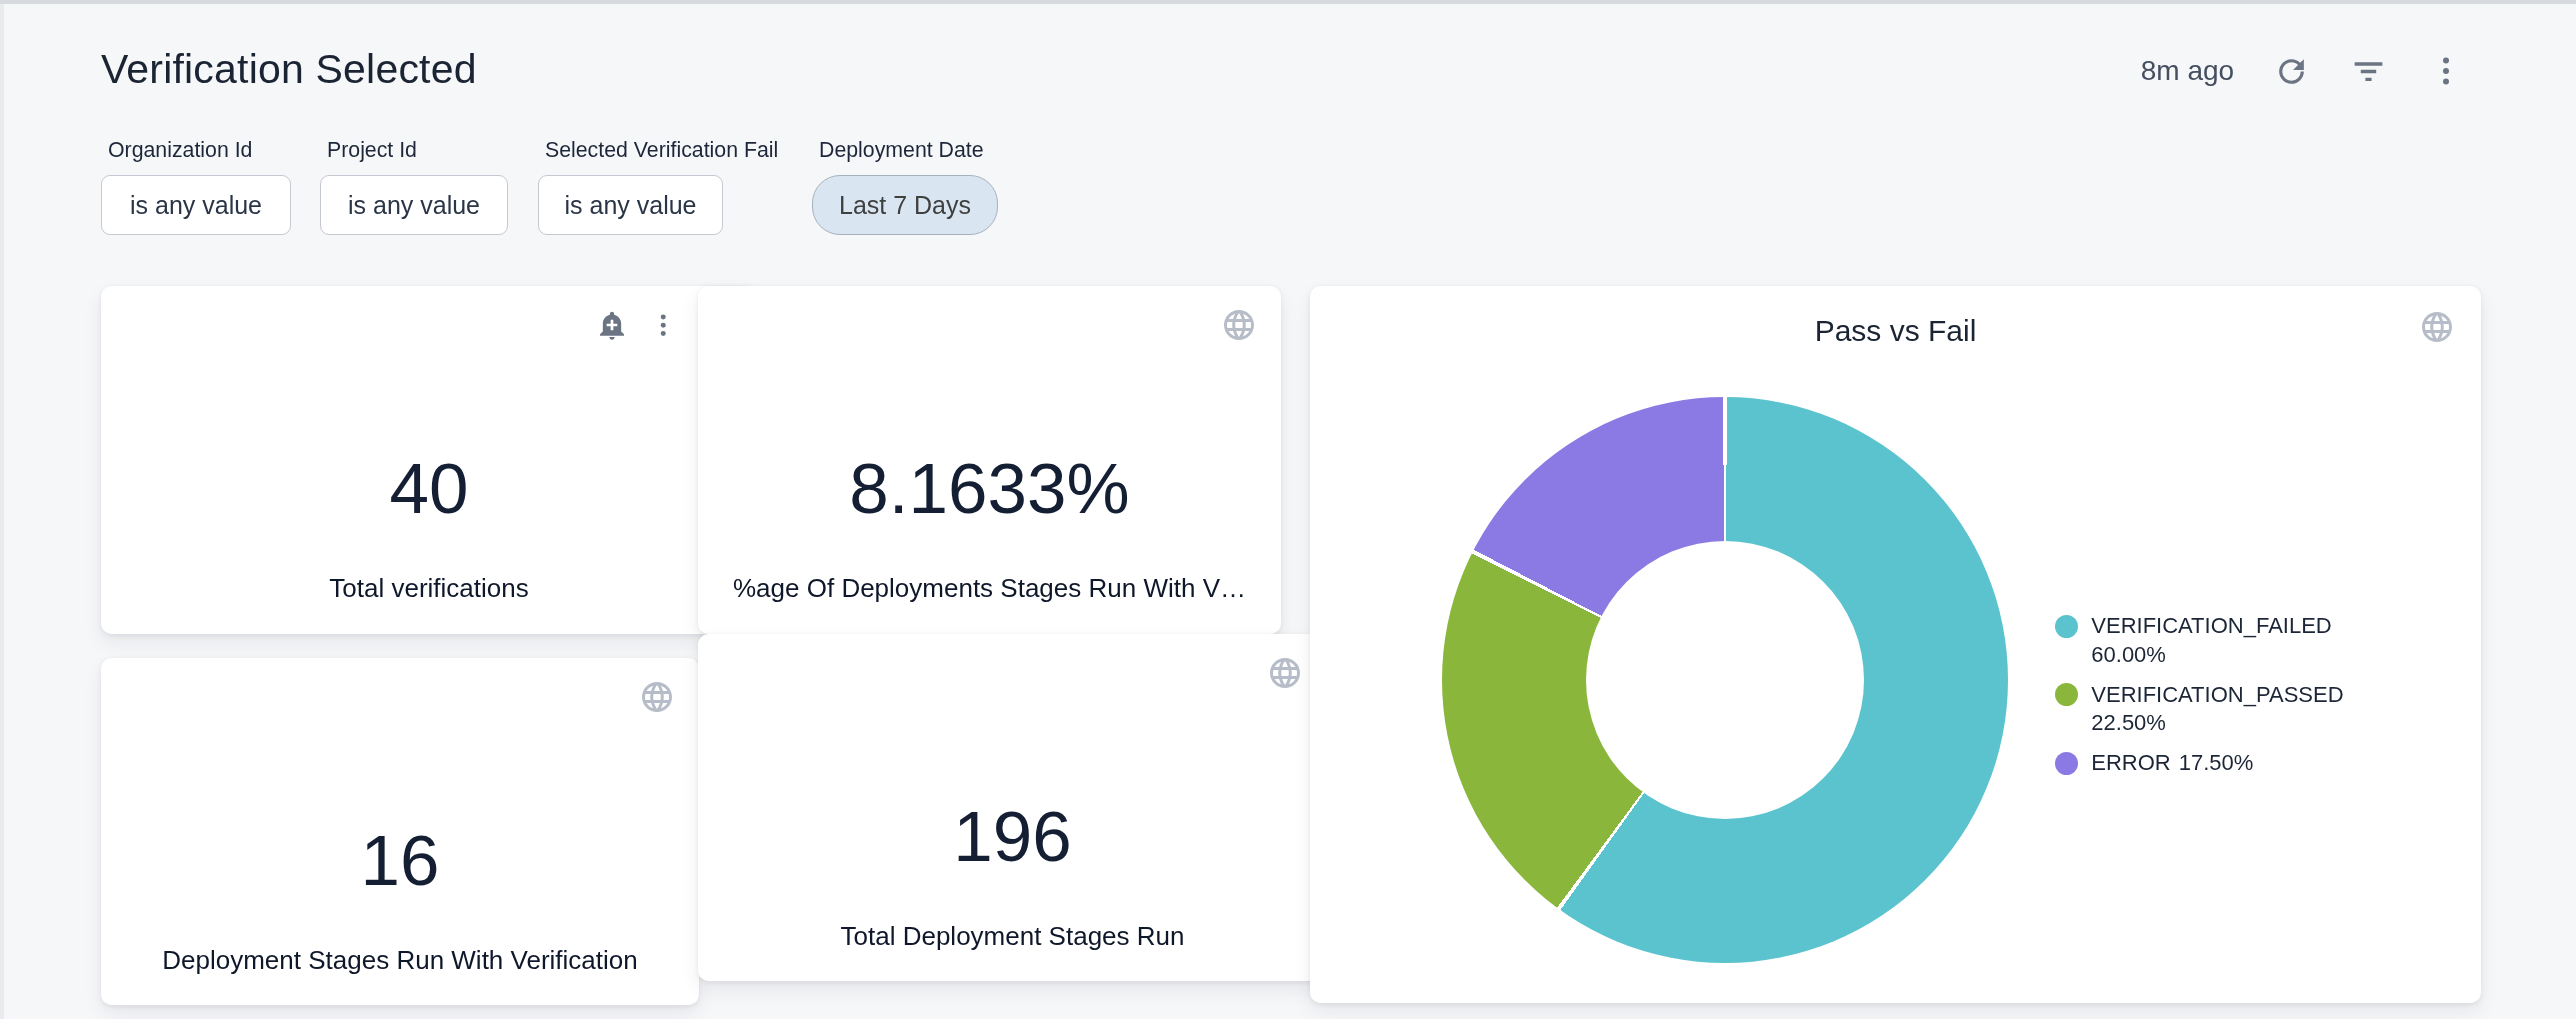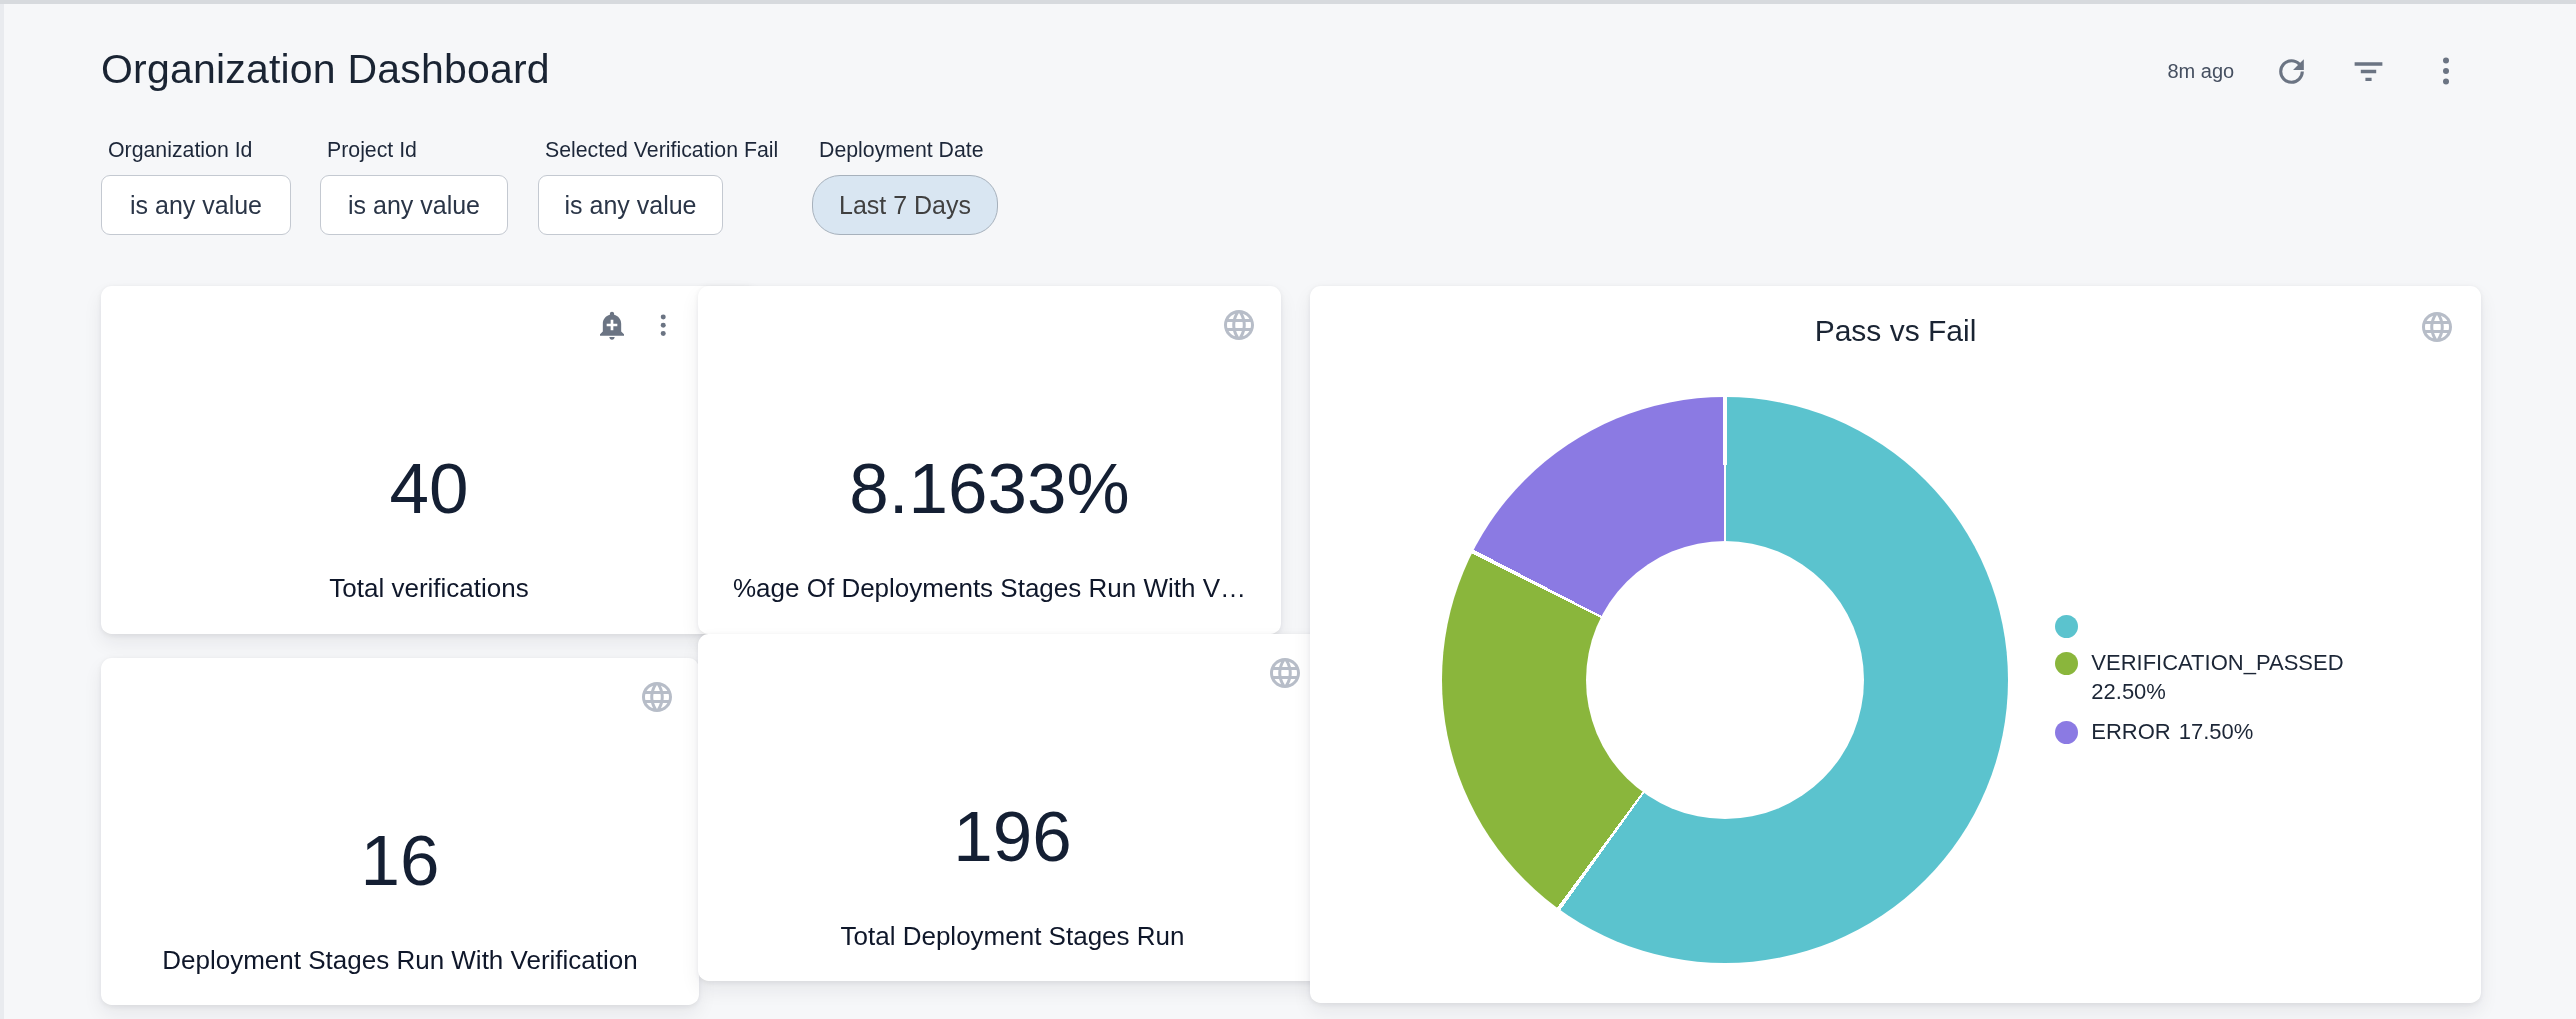--- a/index.html
+++ b/index.html
@@ -4,21 +4,21 @@
 <style>
   html,body{margin:0;padding:0;}
   body{font-family:"Liberation Sans",sans-serif;background:#e9ebef;}
   .screen{position:relative;width:2576px;height:1019px;background:#f6f7f9;overflow:hidden;}
   .top-strip{position:absolute;left:0;top:0;width:100%;height:4.4px;background:#d7dade;z-index:9;}
   .left-strip{position:absolute;left:0;top:0;width:4.4px;height:100%;background:#e9ebef;z-index:8;}
 
   .page-title{position:absolute;left:101px;top:46px;font-size:41px;font-weight:400;color:#1a2433;letter-spacing:0.2px;}
 
   .toolbar{position:absolute;right:109px;top:48px;height:46px;display:flex;align-items:center;gap:34px;color:#6b7483;}
-  .toolbar .ago{font-size:20px;color:#454f60;margin-right:1.8px;}
+  .toolbar .ago{font-size:28px;color:#454f60;margin-right:1.8px;}
   .icon-btn{width:43px;height:43px;display:flex;align-items:center;justify-content:center;cursor:pointer;border-radius:50%;}
   .icon-btn svg{display:block;}
   .filter{position:absolute;}
   .filter-label{position:absolute;top:138px;font-size:21.3px;font-weight:500;color:#1d2739;white-space:nowrap;margin-left:7px;}
   .chip{position:absolute;top:175px;height:60px;box-sizing:border-box;border:1.8px solid #c4c9d1;border-radius:9px;
         background:#ffffff;color:#2a3547;font-size:25px;display:flex;align-items:center;justify-content:center;
         white-space:nowrap;cursor:pointer;}
   .chip.active{background:#d9e6f2;border-color:#a7b1bc;color:#404040;border-radius:28px;}
 
   .card{position:absolute;background:#ffffff;border-radius:10.7px;
@@ -42,21 +42,21 @@
   .legend-text .pct{display:block;}
   .legend-item.single .legend-text .pct{display:inline;margin-left:8px;}
 </style>
 </head>
 <body>
 
 <div class="screen">
   <div class="top-strip"></div>
   <div class="left-strip"></div>
 
-  <div class="page-title">Organization Dashboard</div>
+  <div class="page-title">Verification Selected</div>
 
   <div class="toolbar">
     <span class="ago">8m ago</span>
     <span class="icon-btn">
       <svg width="37" height="37" viewBox="0 0 24 24" fill="currentColor">
           <path d="M17.65 6.35A7.95 7.95 0 0 0 12 4a8 8 0 1 0 8 8h-2a6 6 0 1 1-6-6c1.66 0 3.14.69 4.22 1.78L13 11h7V4l-2.35 2.35z"></path>
         </svg>
     </span>
     <span class="icon-btn">
       <svg width="37" height="37" viewBox="0 0 24 24" fill="currentColor">
@@ -157,20 +157,23 @@
         </svg>
     </span>
 
     <div class="donut" id="donut" style="background: conic-gradient(rgb(255, 255, 255) 0deg, rgb(255, 255, 255) 0.4deg, rgb(91, 195, 206) 0.4deg, rgb(91, 195, 206) 215.6deg, rgb(255, 255, 255) 215.6deg, rgb(255, 255, 255) 216deg, rgb(255, 255, 255) 216deg, rgb(255, 255, 255) 216.4deg, rgb(138, 182, 60) 216.4deg, rgb(138, 182, 60) 296.6deg, rgb(255, 255, 255) 296.6deg, rgb(255, 255, 255) 297deg, rgb(255, 255, 255) 297deg, rgb(255, 255, 255) 297.4deg, rgb(139, 122, 227) 297.4deg, rgb(139, 122, 227) 359.6deg, rgb(255, 255, 255) 359.6deg, rgb(255, 255, 255) 360deg);">
       <div class="donut-hole"></div>
     </div>
 
     <div class="legend">
       <div class="legend-item">
         <span class="legend-dot" style="background: rgb(91, 195, 206);"></span>
+        <span class="legend-text">
+          <span>VERIFICATION_FAILED</span><span class="pct">60.00%</span>
+        </span>
       </div>
       <div class="legend-item">
         <span class="legend-dot" style="background: rgb(138, 182, 60);"></span>
         <span class="legend-text">
           <span>VERIFICATION_PASSED</span><span class="pct">22.50%</span>
         </span>
       </div>
       <div class="legend-item single">
         <span class="legend-dot" style="background: rgb(139, 122, 227);"></span>
         <span class="legend-text">

